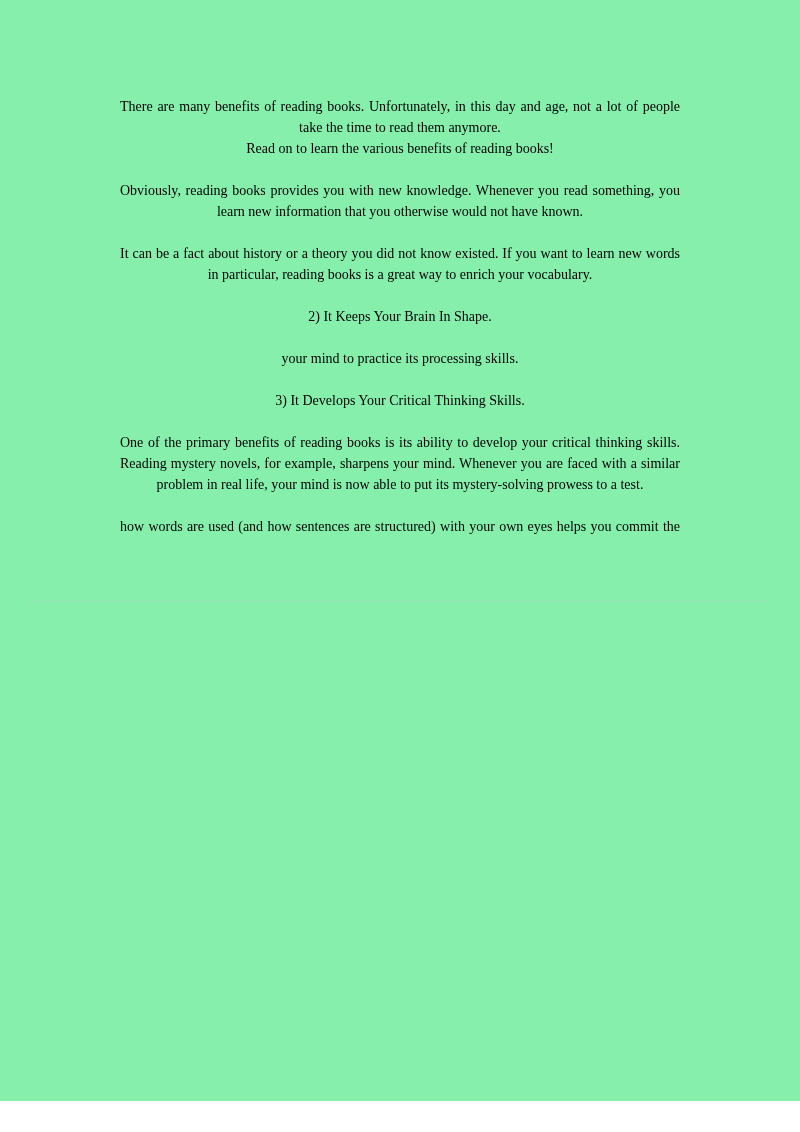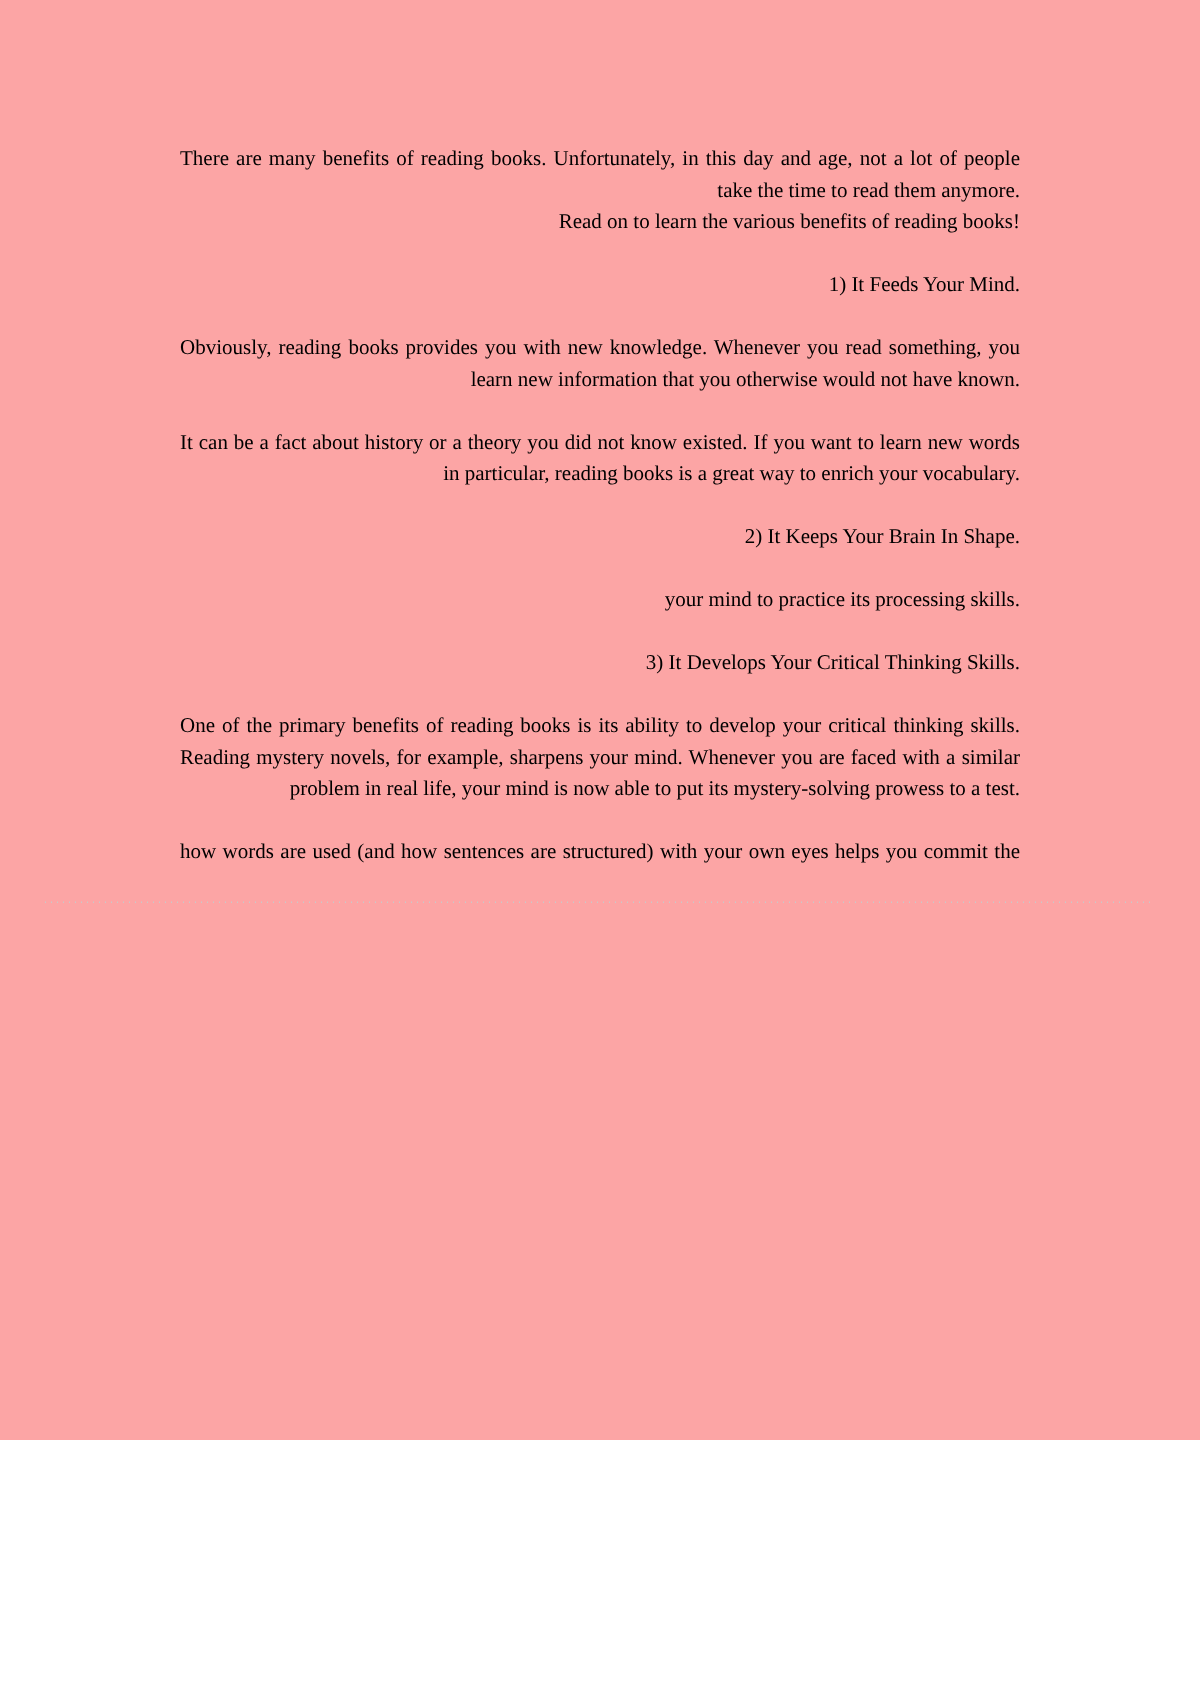--- a/index.html
+++ b/index.html
@@ -5,39 +5,39 @@
   html, body {
     margin: 0;
     padding: 0;
     width: 800px;
     height: 1132px;
     overflow: hidden;
   }
   .page {
     position: relative;
     width: 800px;
-    height: 960px;
-    background: #fca5a5;
+    height: 1101px;
+    background: #86efac;
   }
   .content {
     position: absolute;
     left: 120px;
     top: 96px;
     width: 560px;
     font-family: "Liberation Serif", "DejaVu Serif", serif;
     font-size: 14px;
     line-height: 21px;
     color: #000000;
   }
   .para { margin: 0; padding: 0; }
   .para.gap { margin-top: 21px; }
   .line {
     height: 21px;
     overflow: hidden;
-    text-align: right;
+    text-align: center;
     white-space: normal;
   }
   .line.j {
     text-align: justify;
     text-align-last: justify;
   }
   .pagebreak {
     position: absolute;
     left: 30px;
     top: 601px;
@@ -56,23 +56,20 @@
     <div class="para">
       <div class="line j">There are many benefits of reading books. Unfortunately, in this day and age, not a lot of people</div>
       <div class="line">take the time to read them anymore.</div>
     </div>
 
 
     <div class="para">
       <div class="line">Read on to learn the various benefits of reading books!</div>
     </div>
 
-    <div class="para gap">
-      <div class="line">1) It Feeds Your Mind.</div>
-    </div>
 
     <div class="para gap">
       <div class="line j">Obviously, reading books provides you with new knowledge. Whenever you read something, you</div>
       <div class="line">learn new information that you otherwise would not have known.</div>
     </div>
 
     <div class="para gap">
       <div class="line j">It can be a fact about history or a theory you did not know existed. If you want to learn new words</div>
       <div class="line">in particular, reading books is a great way to enrich your vocabulary.</div>
     </div>

